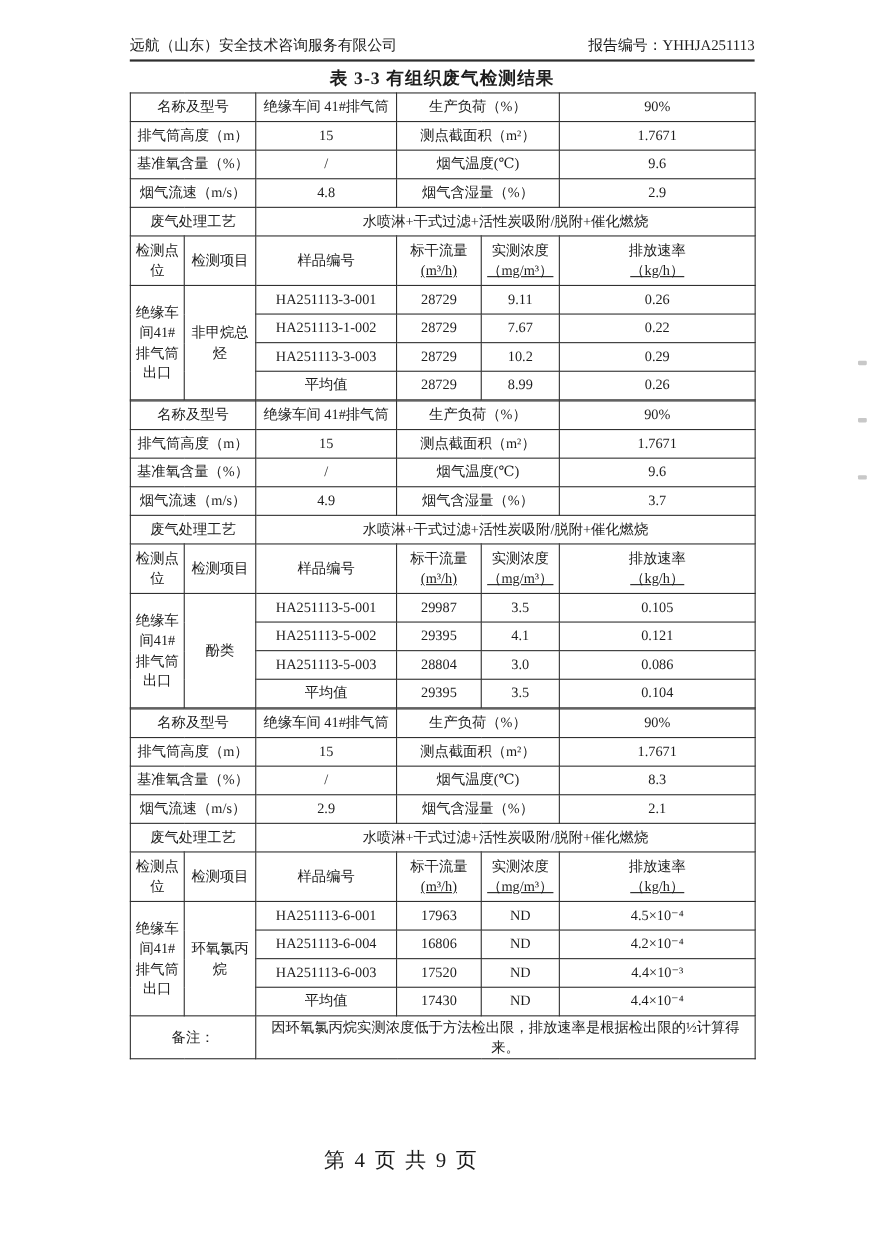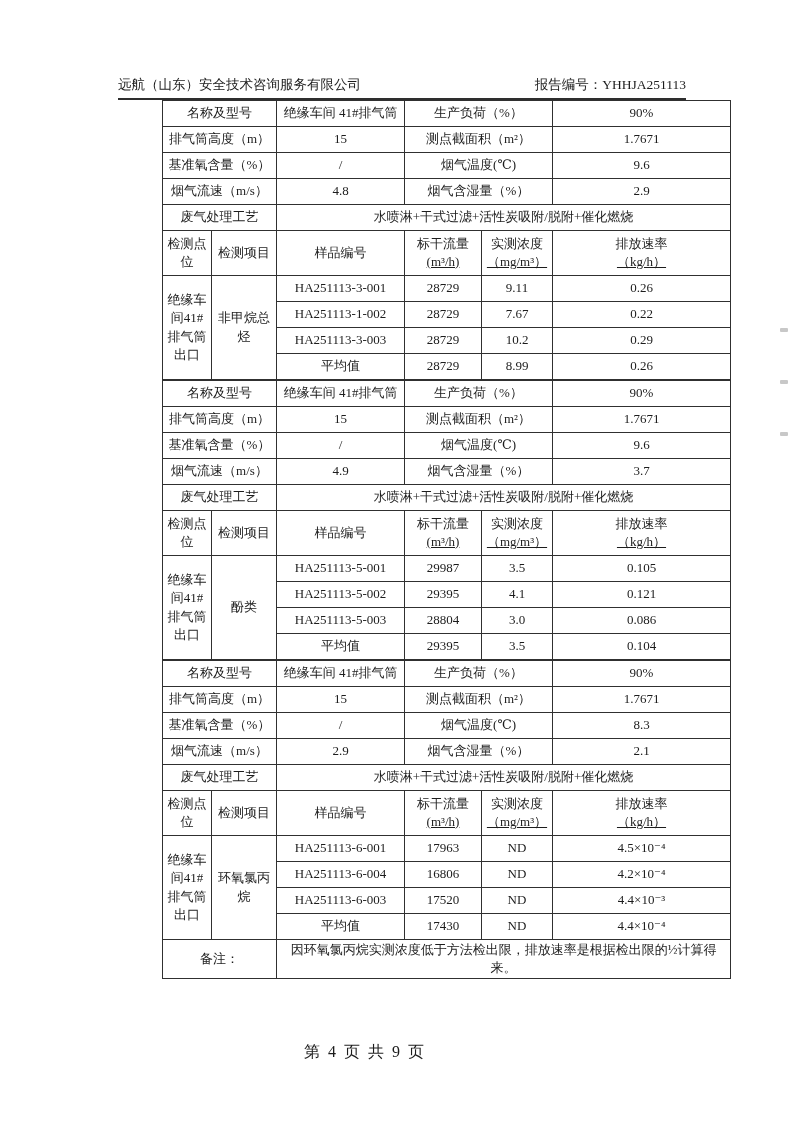--- a/index.html
+++ b/index.html
@@ -7,59 +7,60 @@
     position:relative;
     width:794px;height:1122px;
     background:#ffffff;
     color:#1c1c1c;
     font-family:"Liberation Serif","DejaVu Serif",serif;
     overflow:hidden;
   }
   .content{position:absolute;left:118px;top:0;width:568px;}
   .doc-header{
     display:flex;justify-content:space-between;align-items:flex-end;
-    padding-top:76px;padding-bottom:4px;
+    padding-top:32px;padding-bottom:4px;
     border-bottom:2px solid #2e2e2e;
     font-size:13.5px;white-space:nowrap;
   }
   .tbl-title{
     text-align:center;font-weight:bold;font-size:16px;
     margin:5px 0 2px 0;letter-spacing:1px;
   }
   table.res{
-    width:568px;border-collapse:collapse;table-layout:fixed;margin-left:44px;
+    width:568px;border-collapse:collapse;table-layout:fixed;
   }
   table.res td{
     border:1px solid #303030;
     text-align:center;vertical-align:middle;
     font-size:13px;padding:1px 3px;
     word-break:break-all;line-height:1.4;
     height:23px;
   }
   tr.hd td{height:42px;}
   td .unit{display:block;text-decoration:underline;}
   td.remark-text{text-align:left;padding-left:6px;}
   .footer{
     position:absolute;top:1042px;left:0;width:730px;
-    text-align:center;font-size:16px;letter-spacing:2px;
+    text-align:center;font-size:19px;letter-spacing:2px;
   }
   .edge-marks{position:absolute;right:4px;top:328px;width:10px;}
   .edge-marks i{display:block;width:8px;height:4px;background:#c8c8c8;margin-bottom:48px;border-radius:1px;}
 </style>
 </head>
 <body>
 
 <div class="page">
   <div class="content">
 
     <div class="doc-header">
       <span>远航（山东）安全技术咨询服务有限公司</span>
       <span>报告编号：YHHJA251113</span>
     </div>
 
+    <div class="tbl-title">表 3-3 有组织废气检测结果</div>
     <table class="res">
       <colgroup>
           <col style="width:49px">
           <col style="width:65px">
           <col style="width:128px">
           <col style="width:77px">
           <col style="width:71px">
           <col style="width:178px">
         </colgroup>
       <tbody>

